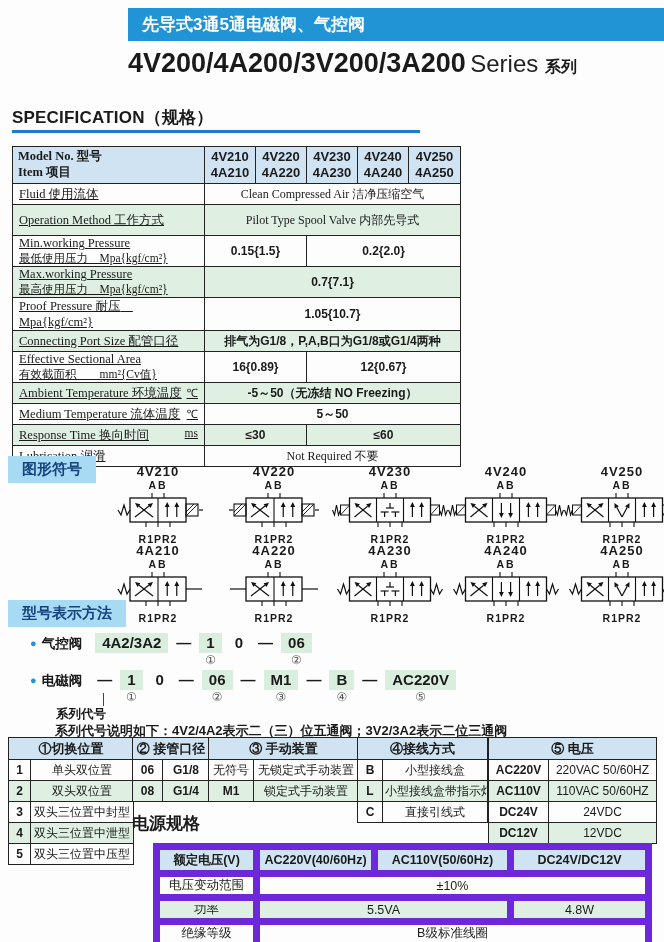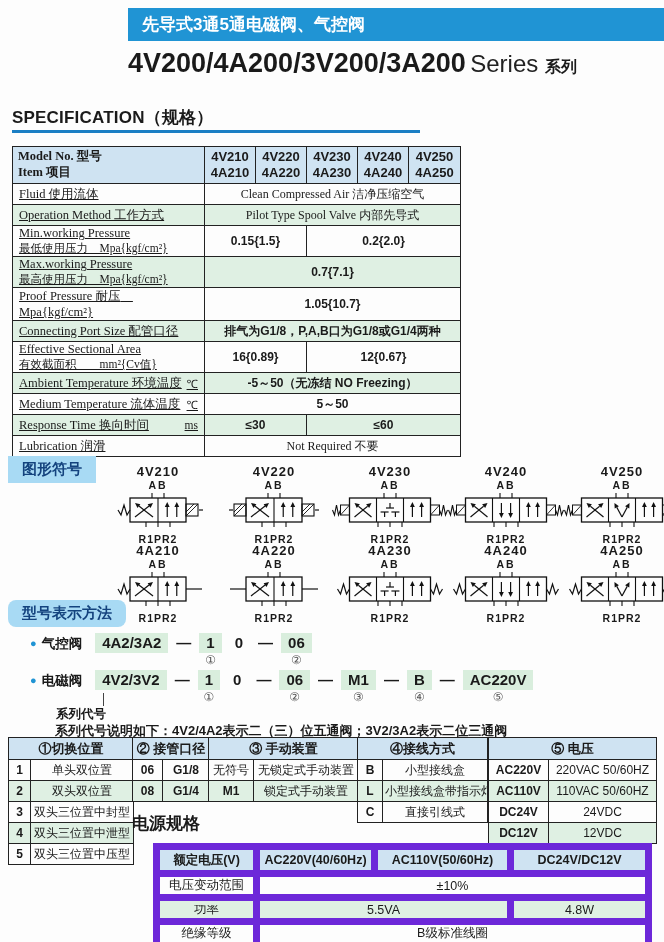--- a/index.html
+++ b/index.html
@@ -22,21 +22,21 @@
   .spec td{border:1px solid #222;font-size:12px;padding:0 4px;text-align:center;vertical-align:middle;overflow:hidden;}
   .spec td.lbl{text-align:left;font-family:"Liberation Serif",serif;font-size:12.5px;padding-left:6px;text-decoration:underline;}
   .spec tr.g td{background:#dff0e3;}
   .spec tr.w td{background:#fdfdfd;}
   .spec tr.hd td{background:#cfe3f2;font-weight:bold;font-size:13px;line-height:1.25;}
   .spec .corner{position:relative;background:
       linear-gradient(to bottom right,transparent calc(50% - 0.8px),#222 calc(50% - 0.8px),#222 calc(50% + 0.8px),transparent calc(50% + 0.8px));
       font-weight:normal;}
   .corner .ct{position:absolute;left:5px;top:2px;font-family:"Liberation Serif",serif;font-size:12.5px;}
   .corner .cb{position:absolute;left:5px;bottom:2px;font-family:"Liberation Serif",serif;font-size:12.5px;}
-  .lblflex{display:flex;justify-content:space-between;align-items:center;}
+  .lblflex{display:flex;justify-content:space-between;}
   .lblflex .unit{font-size:11.5px;padding-right:2px;}
   .l2{display:block;font-size:11.5px;}
   .serifv{font-family:"Liberation Serif",serif;}
   .bsans{font-weight:bold;}
 
   
   .seclabel{position:absolute;left:8px;background:#a8daf4;color:#14437e;font-size:15px;font-weight:bold;padding:4px 14px;}
 
   
   .symrow{position:absolute;left:100px;right:2px;display:flex;}
@@ -111,21 +111,21 @@
       <td><span>4V210</span><br><span>4A210</span></td>
       <td><span>4V220</span><br><span>4A220</span></td>
       <td><span>4V230</span><br><span>4A230</span></td>
       <td><span>4V240</span><br><span>4A240</span></td>
       <td><span>4V250</span><br><span>4A250</span></td>
     </tr>
     <tr class="w" style="height:21px;">
       <td class="lbl">Fluid 使用流体</td>
       <td colspan="5" class="serifv">Clean Compressed Air 洁净压缩空气</td>
     </tr>
-    <tr class="g" style="height:21px;">
+    <tr class="g" style="height:31px;">
       <td class="lbl">Operation Method  工作方式</td>
       <td colspan="5" class="serifv">Pilot Type Spool Valve 内部先导式</td>
     </tr>
     <tr class="w" style="height:29px;">
       <td class="lbl"><span>Min.working Pressure</span><span class="l2">最低使用压力　Mpa{kgf/cm²}</span></td>
       <td colspan="2" class="bsans">0.15{1.5}</td>
       <td colspan="3" class="bsans">0.2{2.0}</td>
     </tr>
     <tr class="g" style="height:29px;">
       <td class="lbl"><span>Max.working Pressure</span><span class="l2">最高使用压力　Mpa{kgf/cm²}</span></td>
@@ -475,21 +475,21 @@
             <line x1="52" y1="8" x2="52" y2="3" stroke="#111" stroke-width="1.1"></line>
             <line x1="64" y1="8" x2="64" y2="3" stroke="#111" stroke-width="1.1"></line>
             <line x1="46" y1="32" x2="46" y2="37" stroke="#111" stroke-width="1.1"></line>
             <line x1="58" y1="32" x2="58" y2="37" stroke="#111" stroke-width="1.1"></line>
             <line x1="70" y1="32" x2="70" y2="37" stroke="#111" stroke-width="1.1"></line>
           </svg></div>
       <div class="symr1">R1PR2</div>
     </div>
   </div>
 
-  <div class="seclabel" style="top:600px;border-radius:8px;">型号表示方法</div>
+  <div class="seclabel" style="top:600px;">型号表示方法</div>
 
   <div class="codeline" style="top:633px;">
     <span class="bullet">●</span>
     <span class="codename">气控阀</span>
     <span class="segcol">
         <span class="seg box">4A2/3A2</span>
         <span class="sub"></span>
       </span>
     <span class="segcol">
         <span class="seg dash">—</span>
@@ -509,24 +509,20 @@
       </span>
     <span class="segcol">
         <span class="seg box">06</span>
         <span class="sub">②</span>
       </span>
   </div>
 
   <div class="codeline" style="top:670px;">
     <span class="bullet">●</span>
     <span class="codename">电磁阀</span>
-    <span class="segcol">
-        <span class="seg box">4V2/3V2</span>
-        <span class="sub"></span>
-      </span>
     <span class="segcol">
         <span class="seg dash">—</span>
         <span class="sub"></span>
       </span>
     <span class="segcol">
         <span class="seg box">1</span>
         <span class="sub">①</span>
       </span>
     <span class="segcol">
         <span class="seg">0</span>

